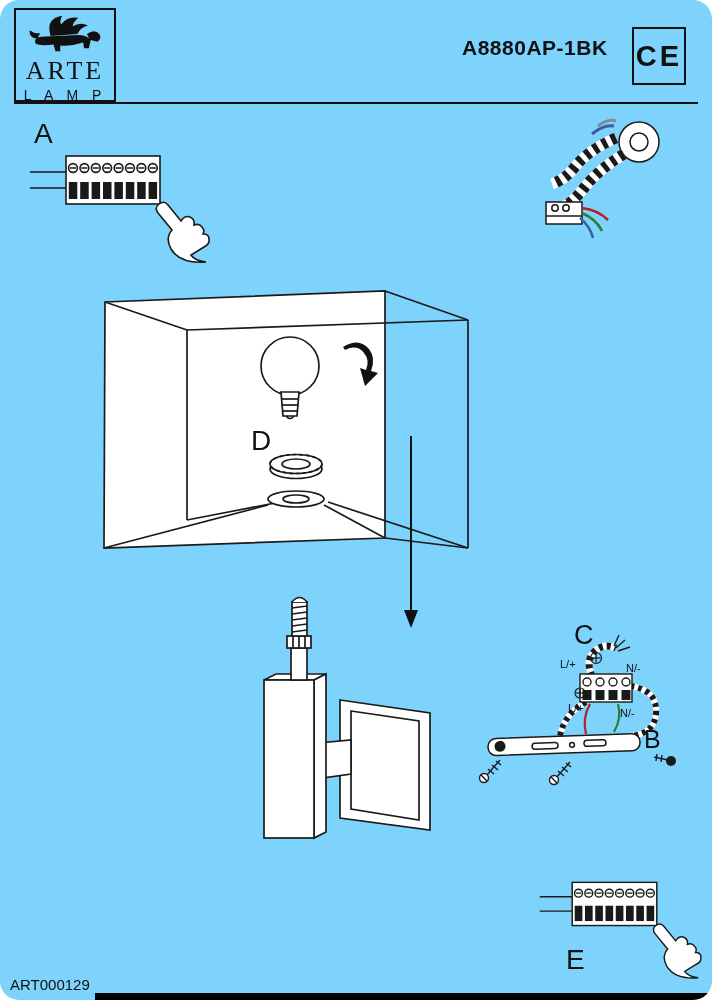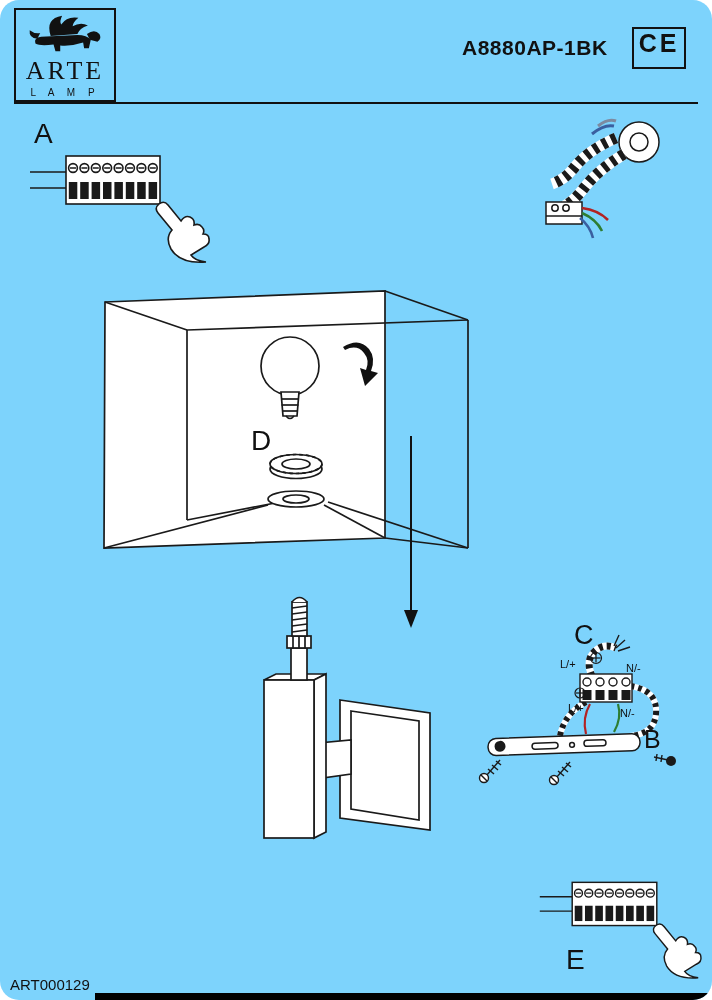--- a/index.html
+++ b/index.html
@@ -14,29 +14,29 @@
 
   
   .logo-box {
     position:absolute; left:14px; top:8px; width:102px; height:94px;
     border:2px solid #111; text-align:center; padding-top:3px;
   }
   .brand {
     font-family:"Liberation Serif", serif; font-size:26px; letter-spacing:3px;
     line-height:1; color:#111; margin-top:-1px;
   }
-  .brand-sub { font-size:10px; letter-spacing:5px; margin-top:3px; color:#111; }
+  .brand-sub { font-size:14px; letter-spacing:5px; margin-top:3px; color:#111; }
   .model {
     position:absolute; left:462px; top:36px;
     font-size:21px; font-weight:600; letter-spacing:0.5px; color:#111;
   }
   .ce-box {
-    position:absolute; left:632px; top:27px; width:54px; height:42px;
-    border:2px solid #111; display:flex; align-items:flex-start; justify-content:center;
-    font-size:25px; font-weight:700; letter-spacing:3px; color:#111;
+    position:absolute; left:632px; top:27px; width:54px; height:58px;
+    border:2px solid #111; display:flex; align-items:center; justify-content:center;
+    font-size:29px; font-weight:700; letter-spacing:3px; color:#111;
   }
   .header-rule { position:absolute; left:14px; top:102px; width:684px; height:2px; background:#111; }
 
   .step-label { position:absolute; font-size:28px; color:#111; }
 
   svg text { fill:#111; font-family:"Liberation Sans", sans-serif; }
 
   .footer-code { position:absolute; left:10px; top:976px; font-size:15px; color:#111; }
   .bottom-bar { position:absolute; left:95px; top:993px; width:617px; height:7px; background:#000; }
 </style>

